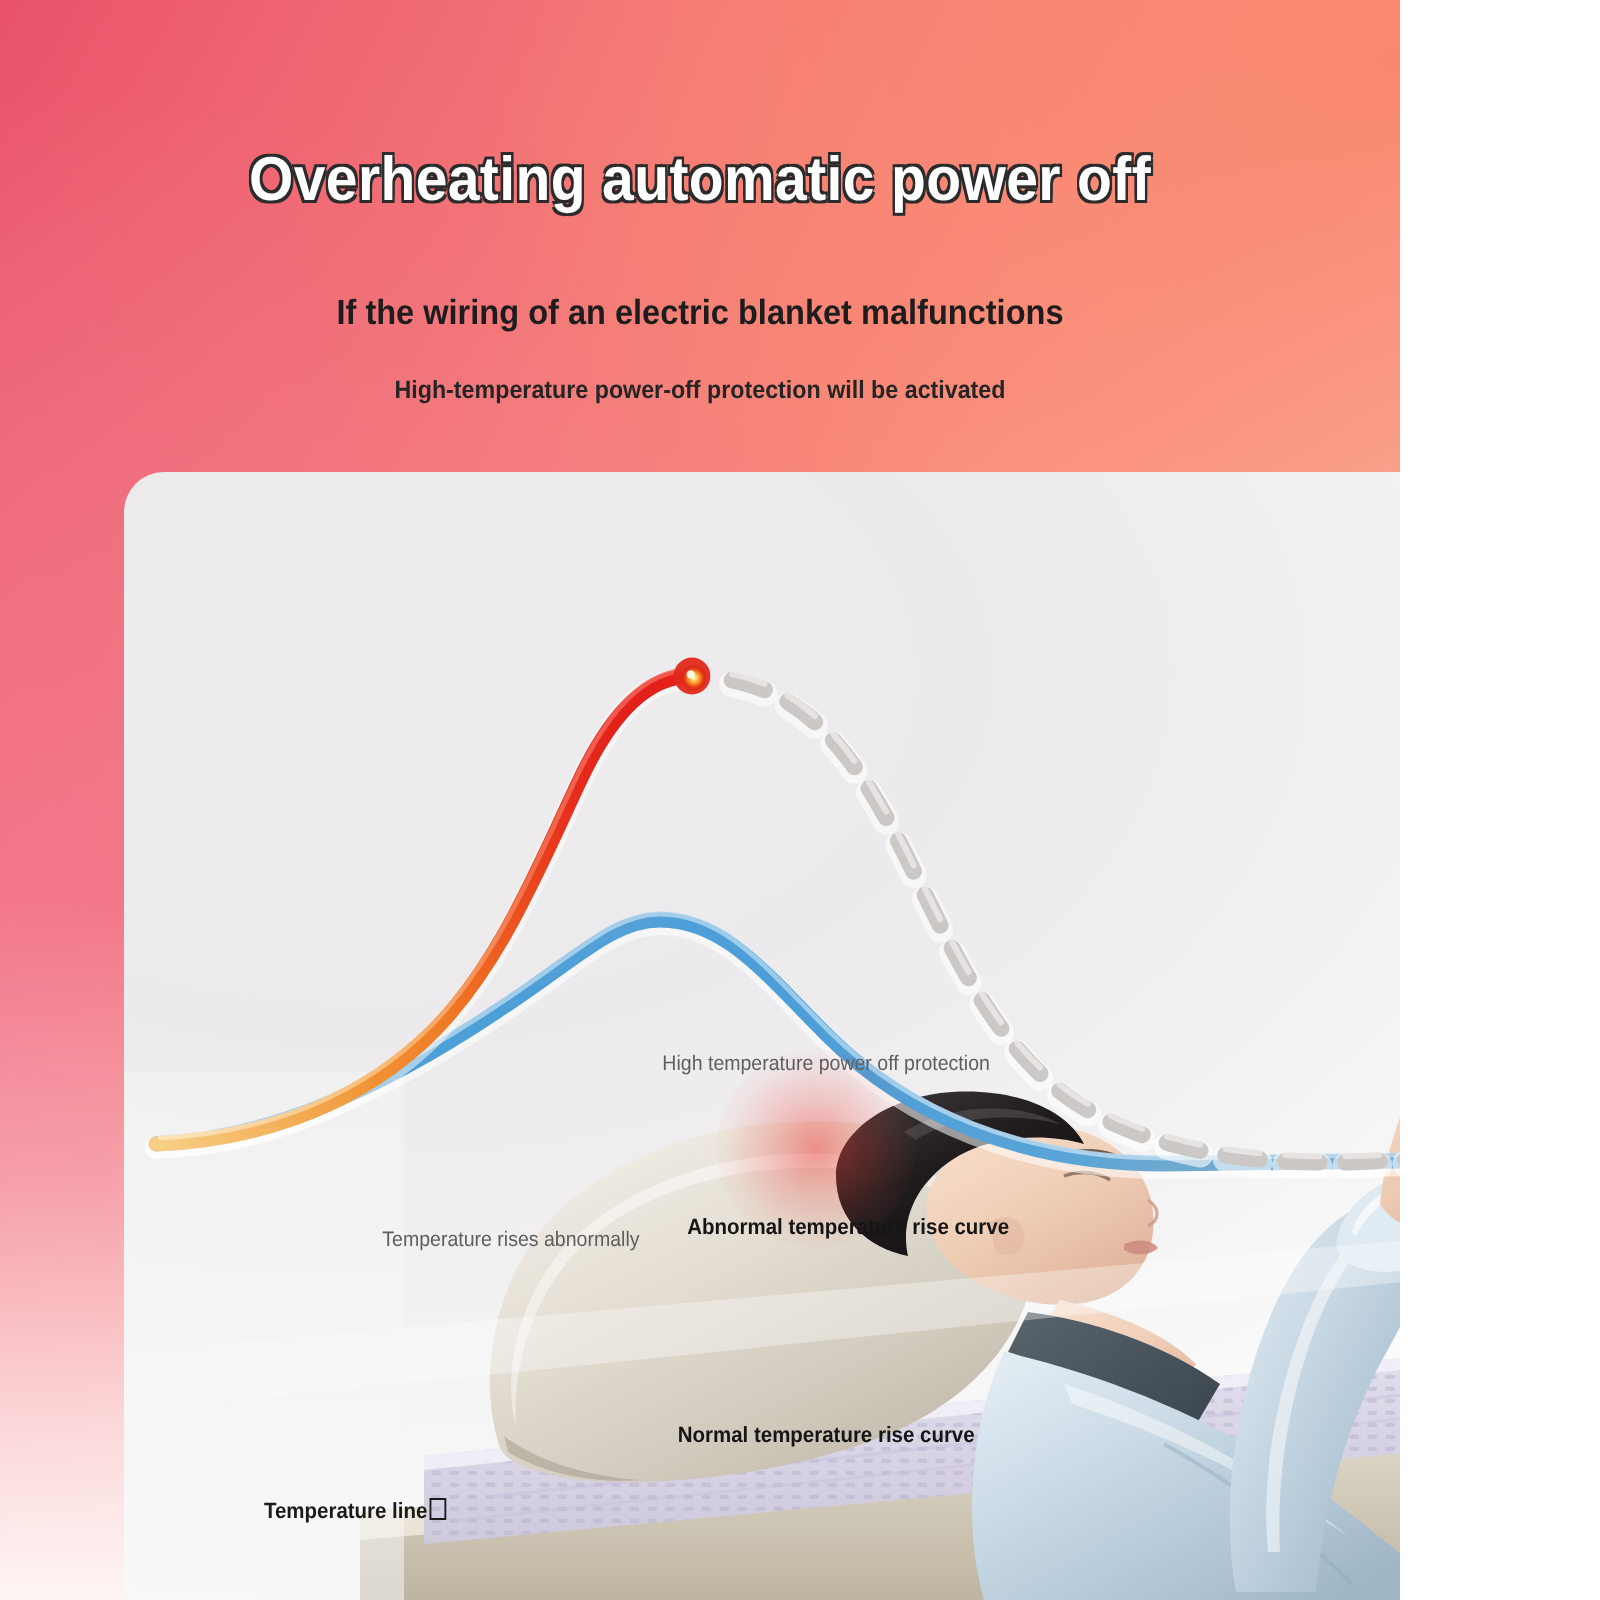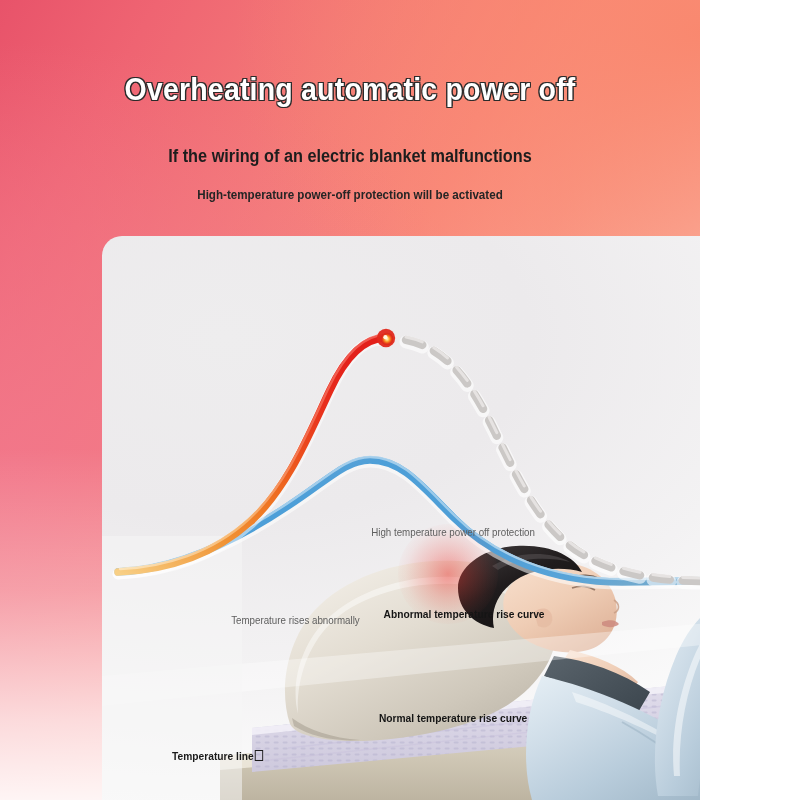--- a/index.html
+++ b/index.html
@@ -103,21 +103,20 @@
   .panel {
     position: absolute;
     left: 62px;
     top: 236px;
     width: 688px;
     height: 564px;
     border-radius: 20px 20px 0 0;
     background:
       radial-gradient(130% 95% at 18% 18%, #eeedee 0%, #eceaec 34%, #f3f2f3 62%, #fbfbfb 85%, #ffffff 100%);
     overflow: hidden;
-    margin-left: 40px;
   }
   .panel-inner {
     position: absolute;
     inset: 0;
   }
 
   
   .chart-svg {
     position: absolute;
     left: 0; top: 0;

